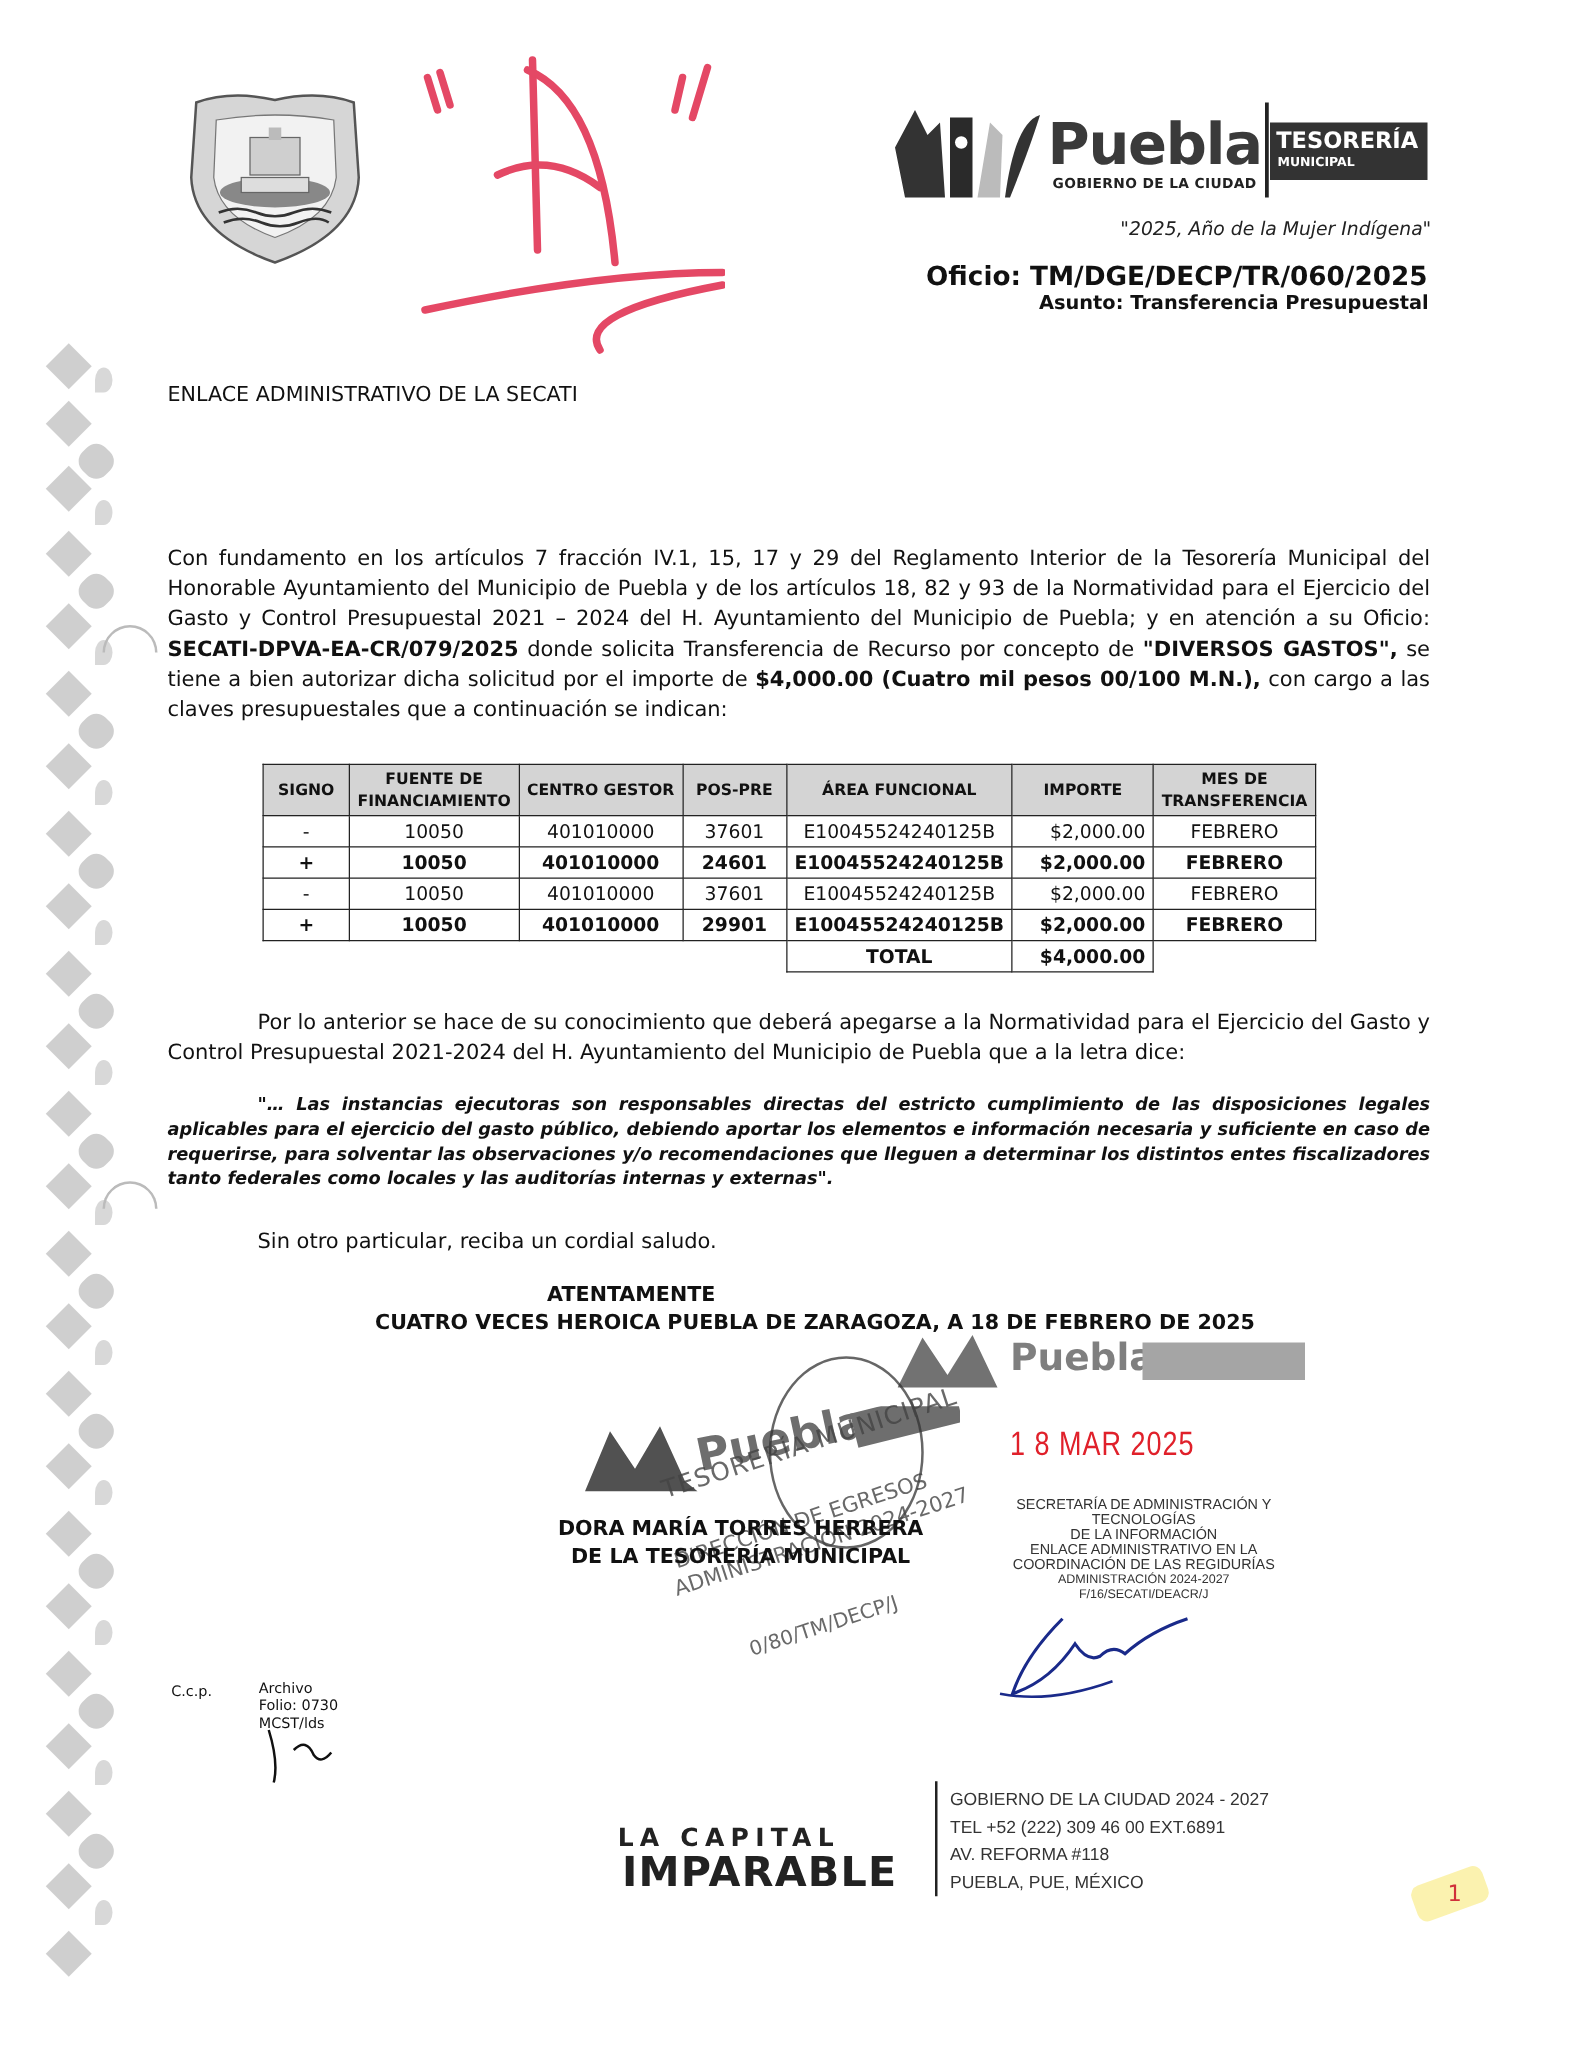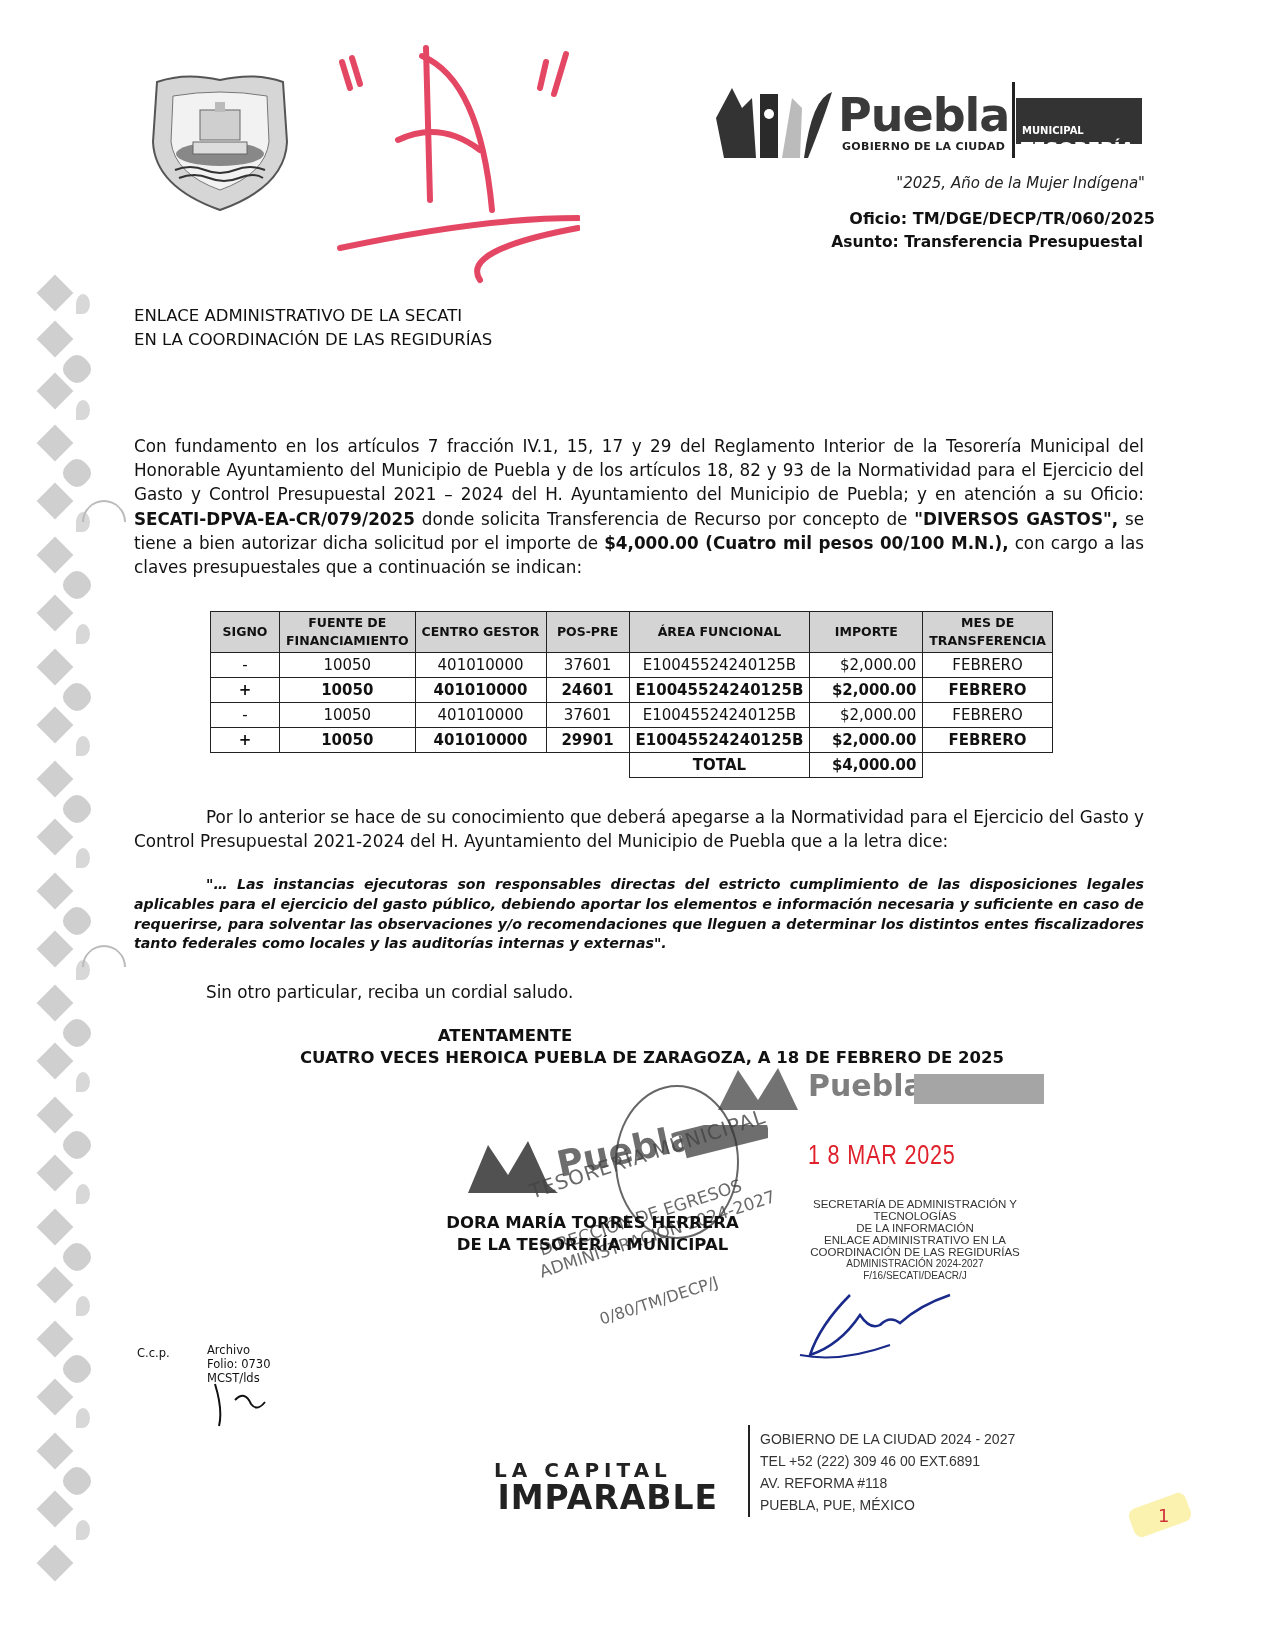--- a/index.html
+++ b/index.html
@@ -17,25 +17,25 @@
 
     
     .handA { left: 330px; top: 40px; width: 250px; height: 250px; }
 
     
     .hdr-logo { left: 712px; top: 78px; width: 430px; height: 90px; }
     .puebla-word { left: 838px; top: 88px; font-family: "DejaVu Sans", sans-serif; font-weight: bold; font-size: 46px; color: #3a3a3a; letter-spacing: -1px; }
     .gob-word { left: 842px; top: 140px; font-weight: bold; font-size: 11px; color: #222; letter-spacing: 0.3px; text-align: center; }
     .hdr-divider { left: 1012px; top: 82px; width: 3px; height: 76px; background: #222; }
     .teso-box { left: 1016px; top: 98px; width: 126px; height: 46px; background: #333; color: #fff; }
-    .teso-box .t1 { position: absolute; left: 5px; top: 4px; font-weight: bold; font-size: 18px; margin-top: 36px; }
+    .teso-box .t1 { position: absolute; left: 5px; top: 4px; font-weight: bold; font-size: 18px; }
     .teso-box .t2 { position: absolute; left: 6px; top: 27px; font-weight: bold; font-size: 10px; }
 
     .motto { right: 130px; top: 174px; font-style: italic; font-size: 15px; color: #222; }
-    .oficio { right: 120px; top: 209px; font-weight: bold; font-size: 16px; color: #111; }
+    .oficio { right: 133px; top: 209px; font-weight: bold; font-size: 21px; color: #111; }
     .asunto { right: 132px; top: 233px; font-weight: bold; font-size: 15.5px; color: #111; }
 
     
     .addr { left: 134px; top: 304px; font-size: 16.5px; line-height: 24px; }
     .addr .name { font-weight: bold; font-size: 17px; }
     .addr .presente { letter-spacing: 5px; }
 
     
     .para { left: 134px; top: 434px; width: 1010px; font-size: 16.8px; line-height: 24.2px; text-align: justify; }
     .para b { font-weight: bold; }
@@ -179,21 +179,20 @@
   <span class="t1">TESORERÍA</span>
   <span class="t2">MUNICIPAL</span>
 </div>
 
 <div class="abs motto">"2025, Año de la Mujer Indígena"</div>
 <div class="abs oficio">Oficio: TM/DGE/DECP/TR/060/2025</div>
 <div class="abs asunto">Asunto: Transferencia Presupuestal</div>
 
 <div class="abs addr">
   <div>ENLACE ADMINISTRATIVO DE LA SECATI</div>
-  <div>EN LA COORDINACIÓN DE LAS REGIDURÍAS</div>
 </div>
 
 <div class="abs para"><span>Con fundamento en los artículos 7 fracción IV.1, 15, 17 y 29 del Reglamento Interior de la Tesorería Municipal del Honorable Ayuntamiento del Municipio de Puebla y de los artículos 18, 82 y 93 de la Normatividad para el Ejercicio del Gasto y Control Presupuestal 2021 – 2024 del H. Ayuntamiento del Municipio de Puebla; y en atención a su Oficio: </span><b>SECATI-DPVA-EA-CR/079/2025</b><span> donde solicita Transferencia de Recurso por concepto de </span><b>"DIVERSOS GASTOS",</b><span> se tiene a bien autorizar dicha solicitud por el importe de </span><b>$4,000.00 (Cuatro mil pesos 00/100 M.N.),</b><span> con cargo a las claves presupuestales que a continuación se indican:</span></div>
 
 <table class="abs tbl">
   <thead>
     <tr>
       <th style="width:56px">SIGNO</th>
       <th style="width:112px">FUENTE DE FINANCIAMIENTO</th>
       <th style="width:118px">CENTRO GESTOR</th>

